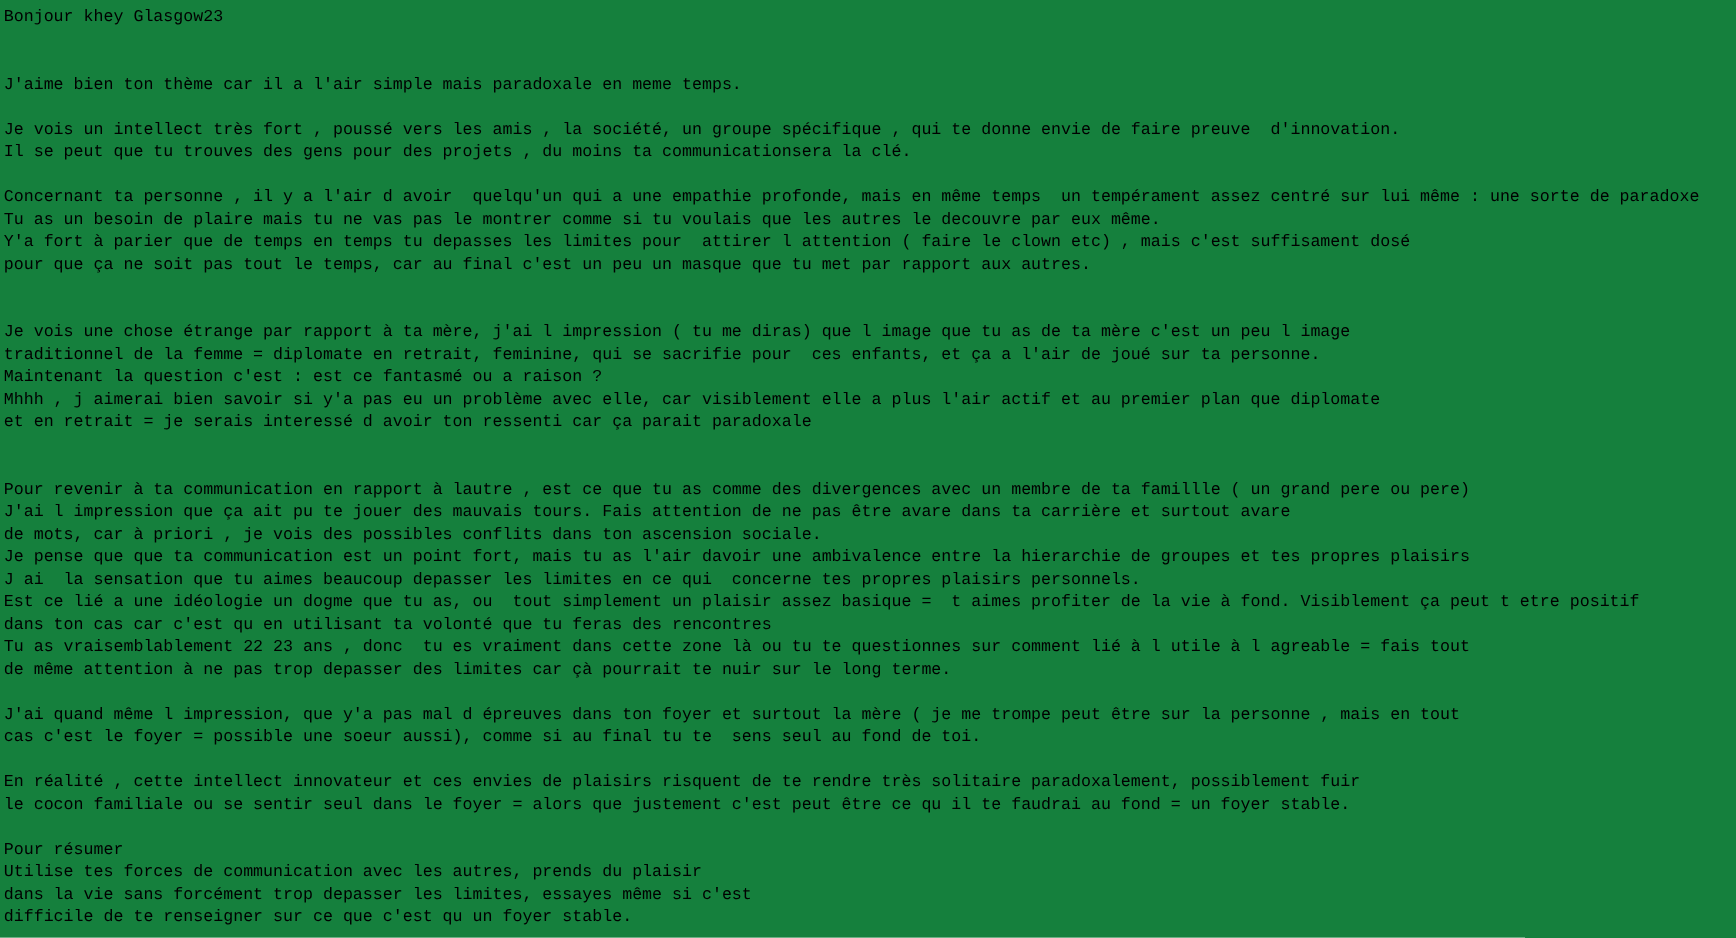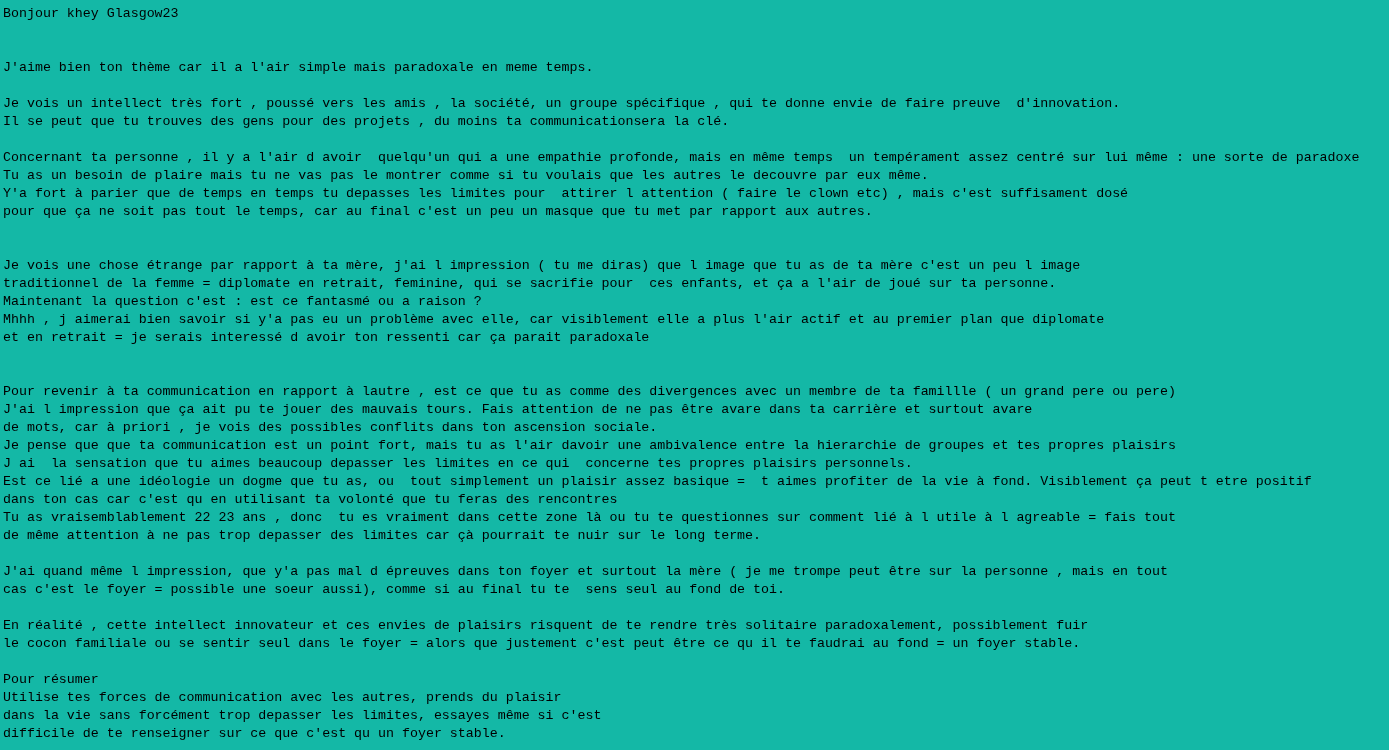--- a/index.html
+++ b/index.html
@@ -6,21 +6,21 @@
     margin: 0;
     padding: 0;
     background: #ffffff;
     width: 1389px;
     height: 750px;
     overflow: hidden;
   }
   .doc {
     width: 100%;
     height: 100%;
-    background: #14b8a6;
+    background: #15803d;
   }
   .doc-text {
     margin: 0;
     padding: 5px 0 0 3px;
     font-family: "Liberation Mono", "DejaVu Sans Mono", monospace;
     font-size: 13.3px;
     line-height: 18px;
     color: #000000;
     white-space: pre;
   }

